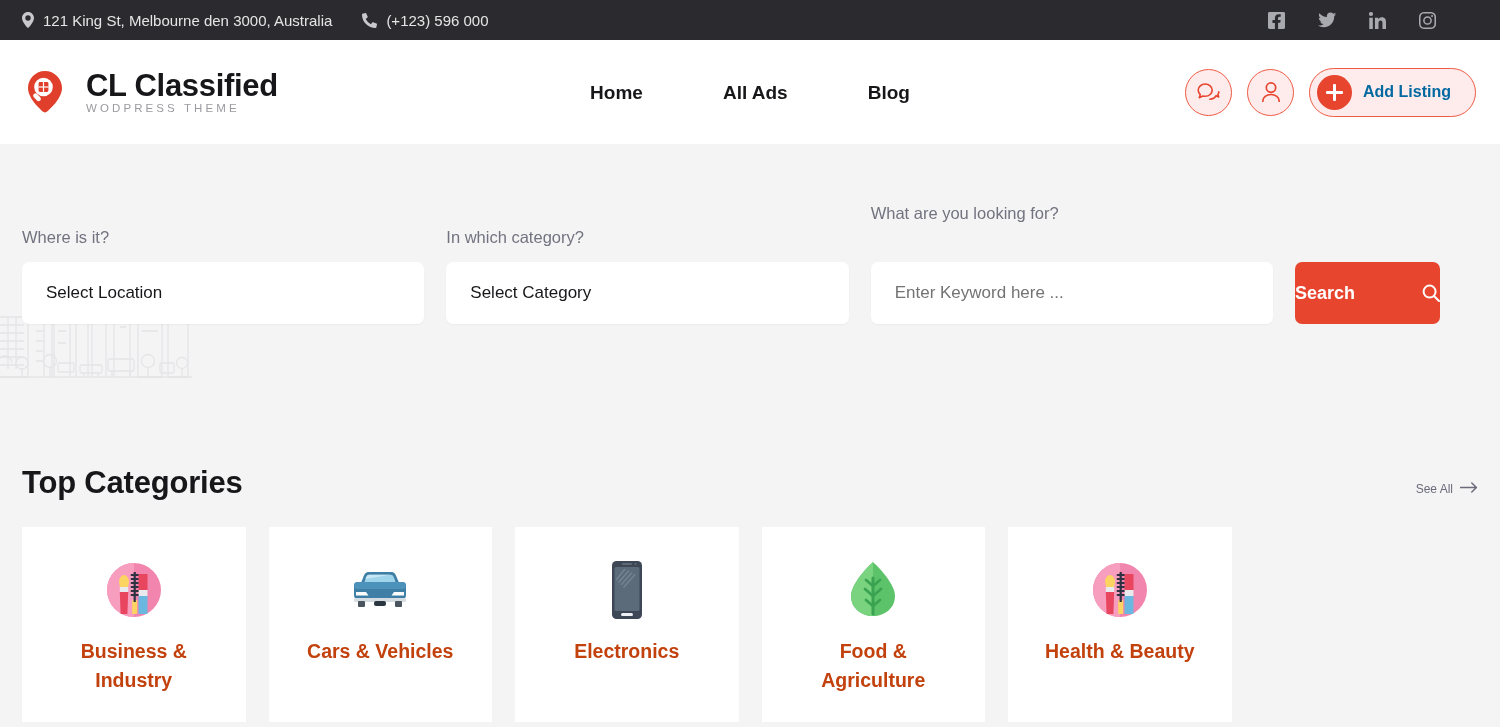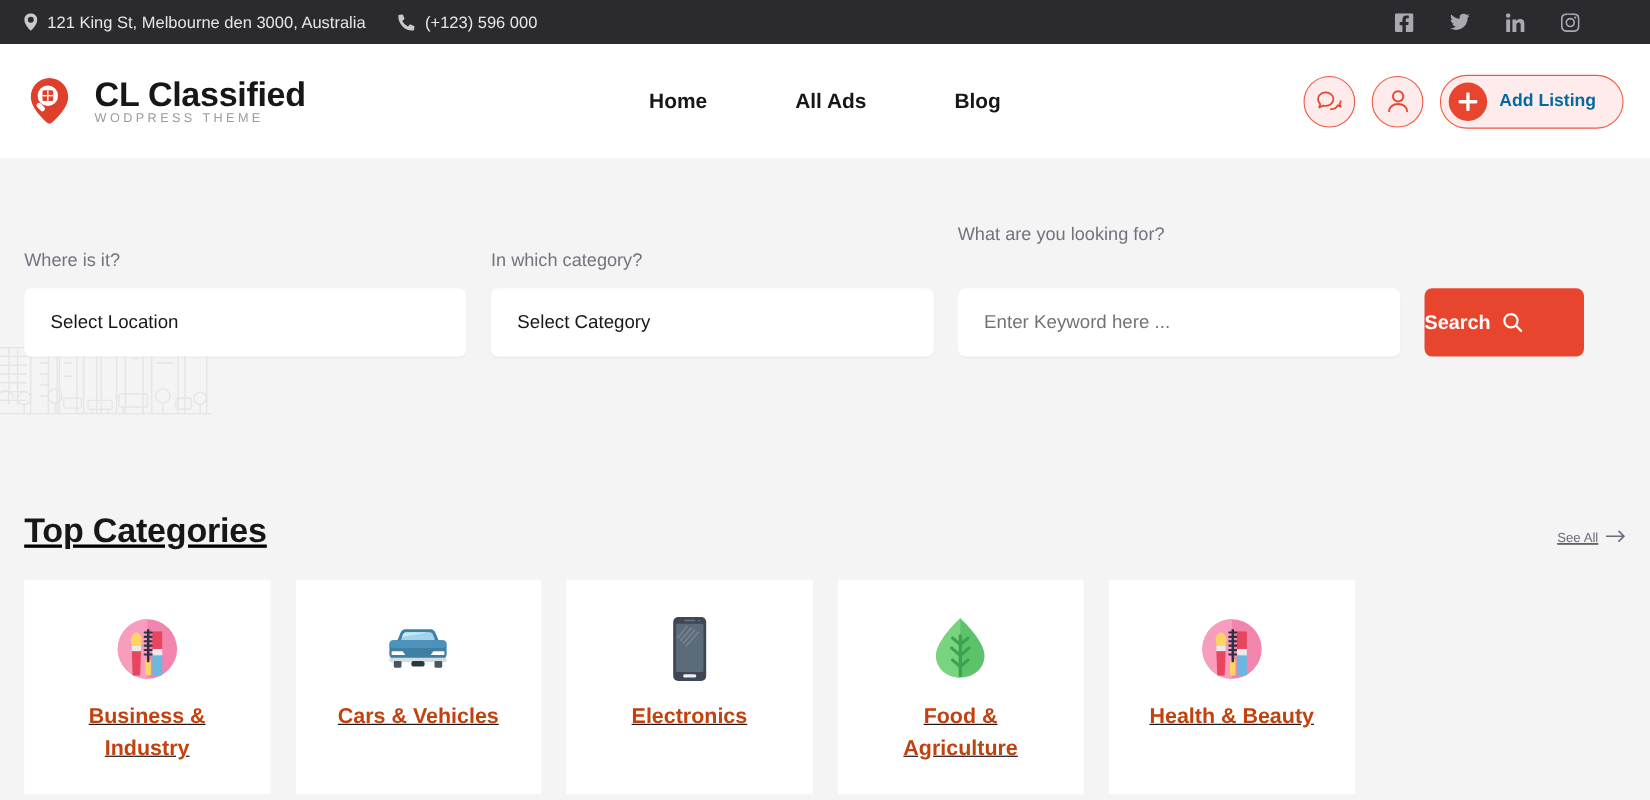--- a/index.html
+++ b/index.html
@@ -129,30 +129,29 @@
     box-shadow: 0 1px 2px rgba(0,0,0,.04);
   }
   .field-box.placeholder { color: #737373; }
   .fg-location { width: 405px; }
   .fg-category { width: 405px; }
   .fg-keyword  { width: 405px; gap: 24px; }
   .search-btn {
     height: 62px; width: 146px;
     background: #e8452f; border: none; border-radius: 7px;
     color: #fff; font-size: 18px; font-weight: bold;
-    display: flex; align-items: center; justify-content: flex-start; gap: 11px;
+    display: flex; align-items: center; justify-content: space-between; gap: 11px;
     cursor: pointer; font-family: "Liberation Sans", sans-serif;
   }
   .search-btn svg { display: block; }
 
   
   .cats {
     background: #f4f4f5;
     padding: 0 22px;
-    text-decoration: underline;
   }
   .cats-head {
     display: flex; align-items: baseline;
     padding-top: 62px;
   }
   .cats-title {
     font-size: 31px; font-weight: bold; color: #17171a; letter-spacing: -0.2px;
   }
   .see-all {
     margin-left: auto; font-size: 12px; color: #6b6b7b;

